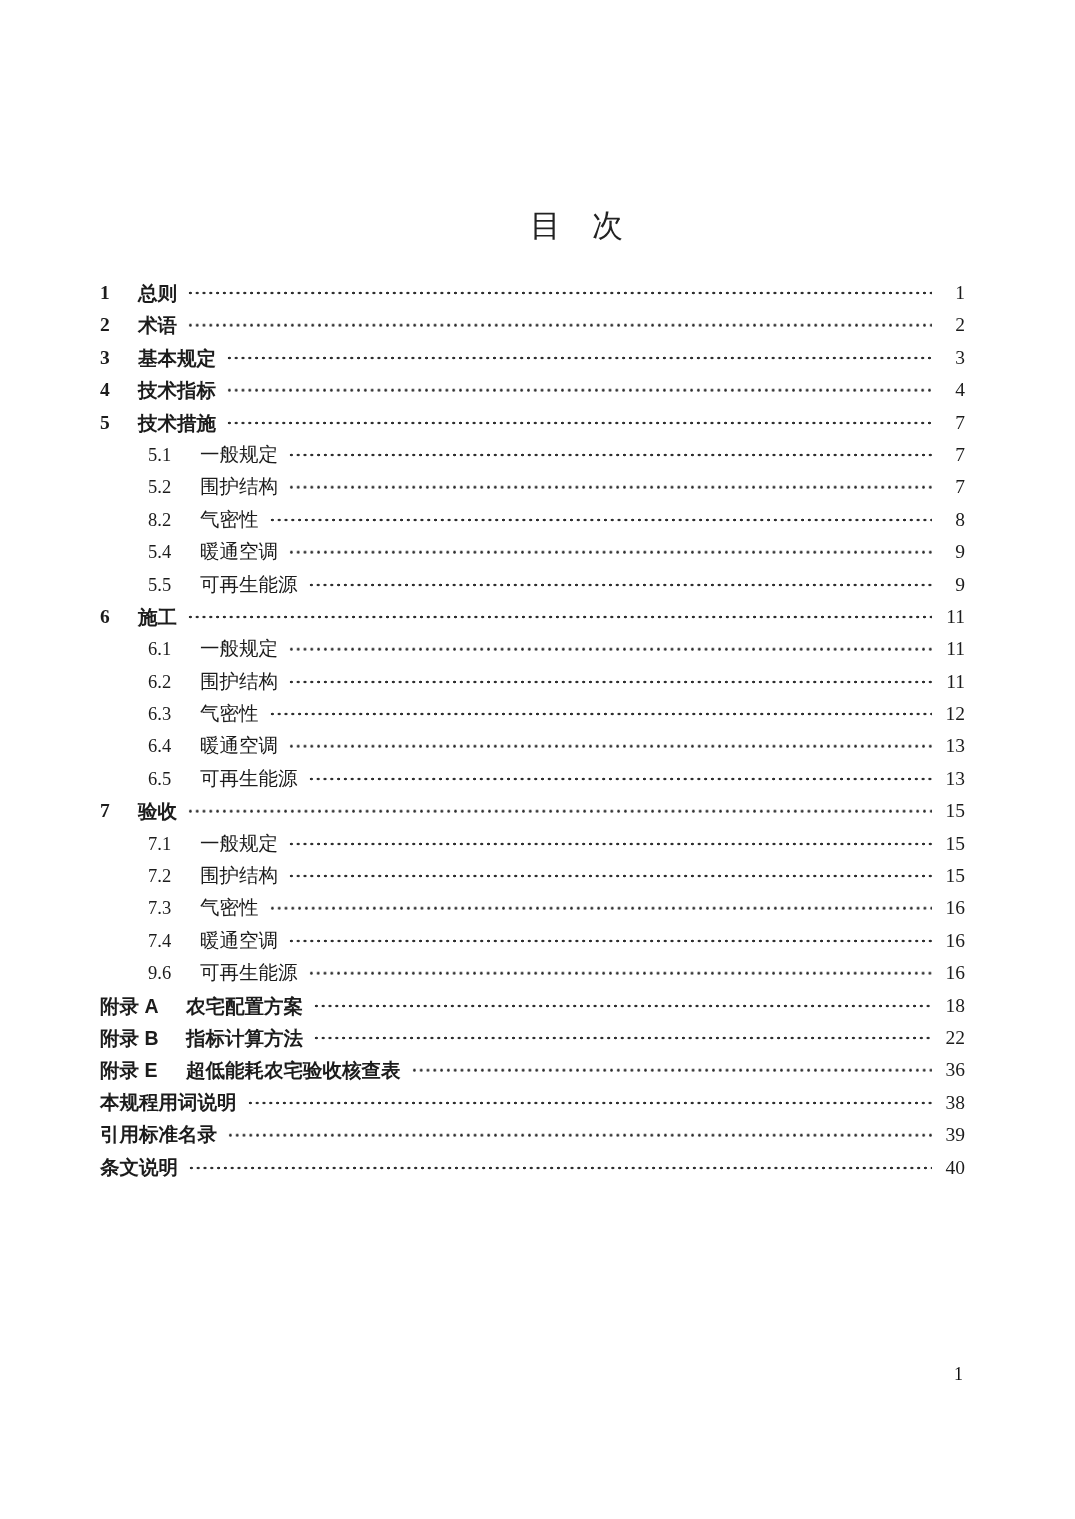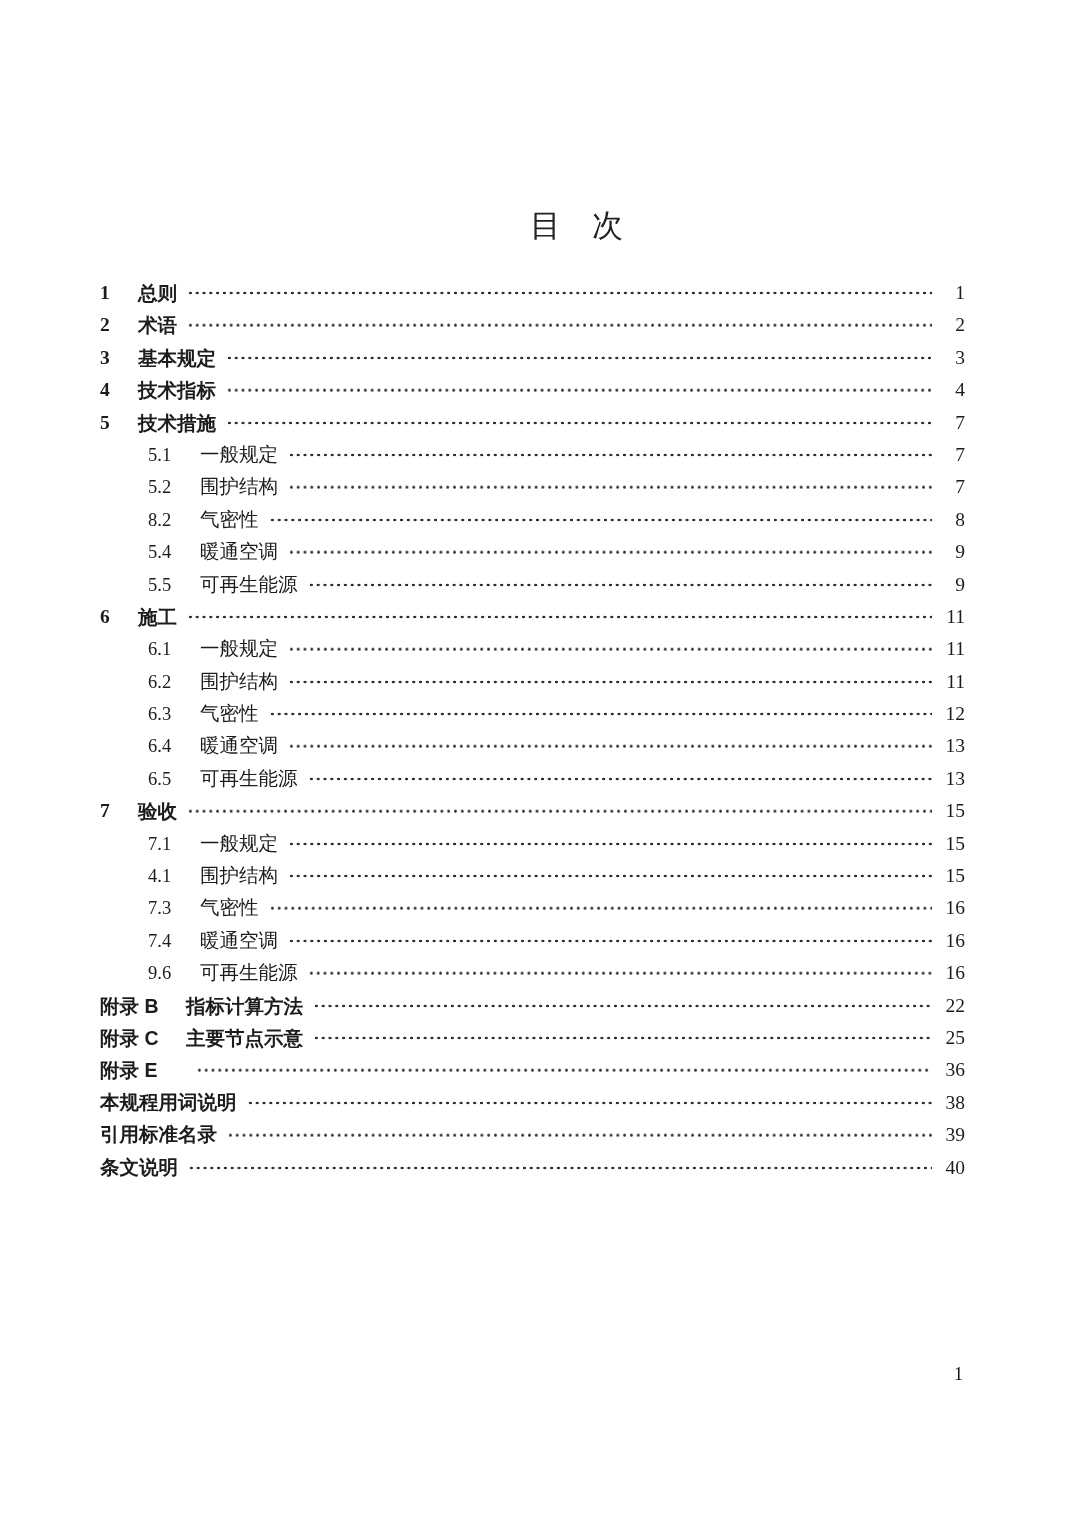--- a/index.html
+++ b/index.html
@@ -221,21 +221,21 @@
         <span class="leader"></span>
         <span class="pagenum">15</span>
       </div>
       <div class="row section">
         <span class="num">7.1</span>
         <span class="label">一般规定</span>
         <span class="leader"></span>
         <span class="pagenum">15</span>
       </div>
       <div class="row section">
-        <span class="num">4.1</span>
+        <span class="num">7.2</span>
         <span class="label">围护结构</span>
         <span class="leader"></span>
         <span class="pagenum">15</span>
       </div>
       <div class="row section">
         <span class="num">7.3</span>
         <span class="label">气密性</span>
         <span class="leader"></span>
         <span class="pagenum">16</span>
       </div>
@@ -243,35 +243,36 @@
         <span class="num">7.4</span>
         <span class="label">暖通空调</span>
         <span class="leader"></span>
         <span class="pagenum">16</span>
       </div>
       <div class="row section">
         <span class="num">9.6</span>
         <span class="label">可再生能源</span>
         <span class="leader"></span>
         <span class="pagenum">16</span>
+      </div>
+      <div class="row appendix">
+        <span class="num">附录 A</span>
+        <span class="label">农宅配置方案</span>
+        <span class="leader"></span>
+        <span class="pagenum">18</span>
       </div>
       <div class="row appendix">
         <span class="num">附录 B</span>
         <span class="label">指标计算方法</span>
         <span class="leader"></span>
         <span class="pagenum">22</span>
       </div>
       <div class="row appendix">
-        <span class="num">附录 C</span>
-        <span class="label">主要节点示意</span>
-        <span class="leader"></span>
-        <span class="pagenum">25</span>
-      </div>
-      <div class="row appendix">
         <span class="num">附录 E</span>
+        <span class="label">超低能耗农宅验收核查表</span>
         <span class="leader"></span>
         <span class="pagenum">36</span>
       </div>
       <div class="row back">
         <span class="label">本规程用词说明</span>
         <span class="leader"></span>
         <span class="pagenum">38</span>
       </div>
       <div class="row back">
         <span class="label">引用标准名录</span>

